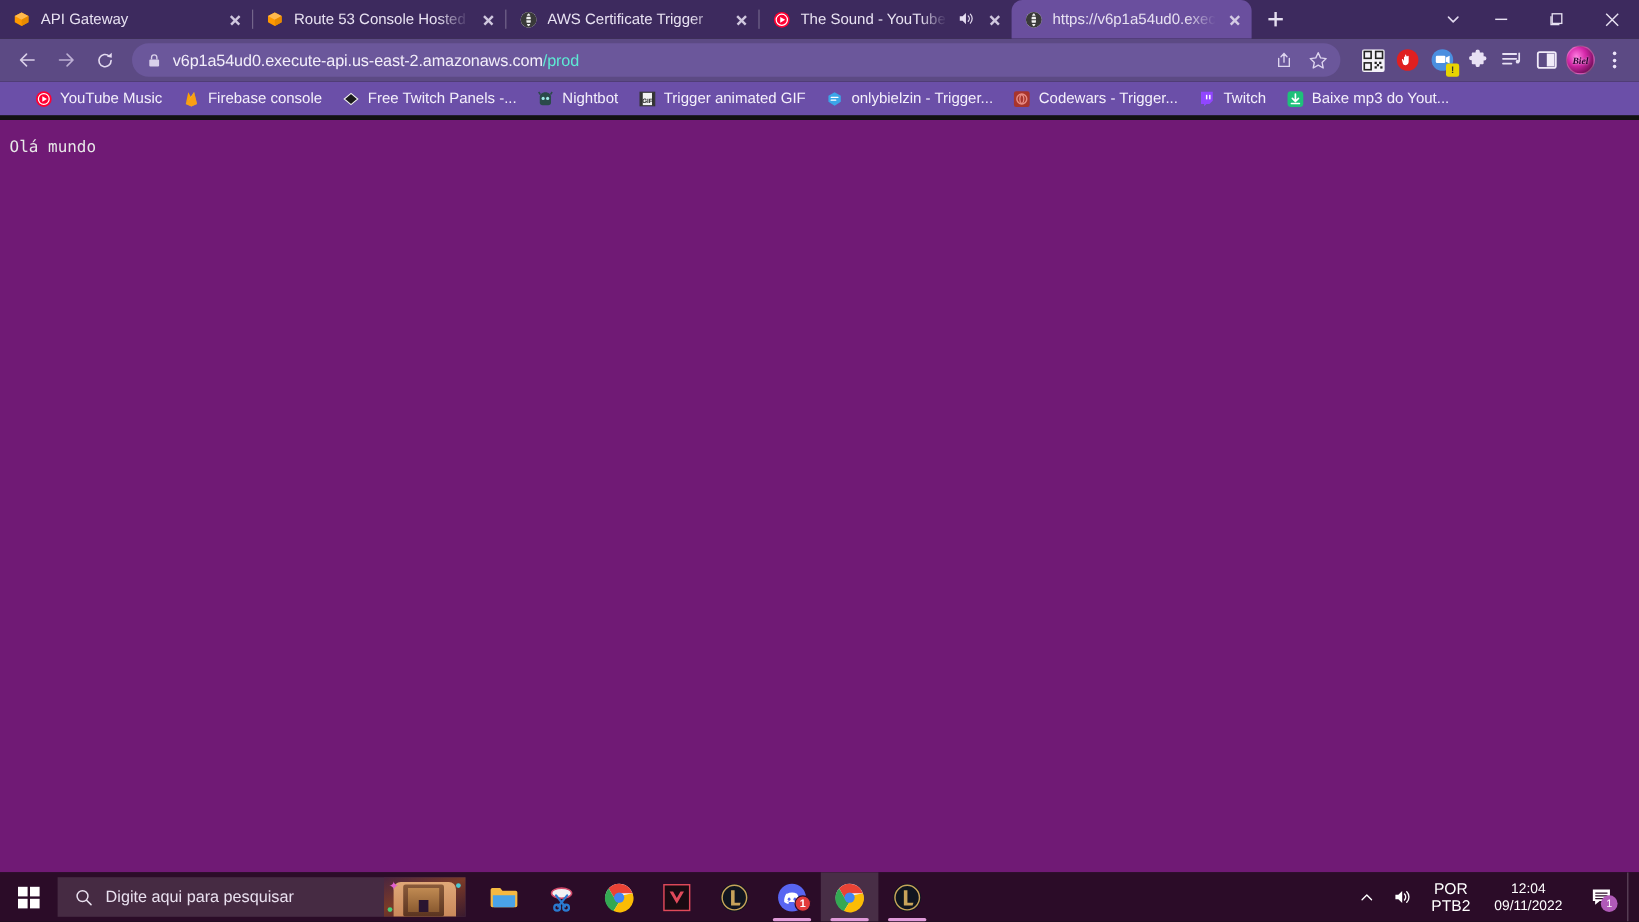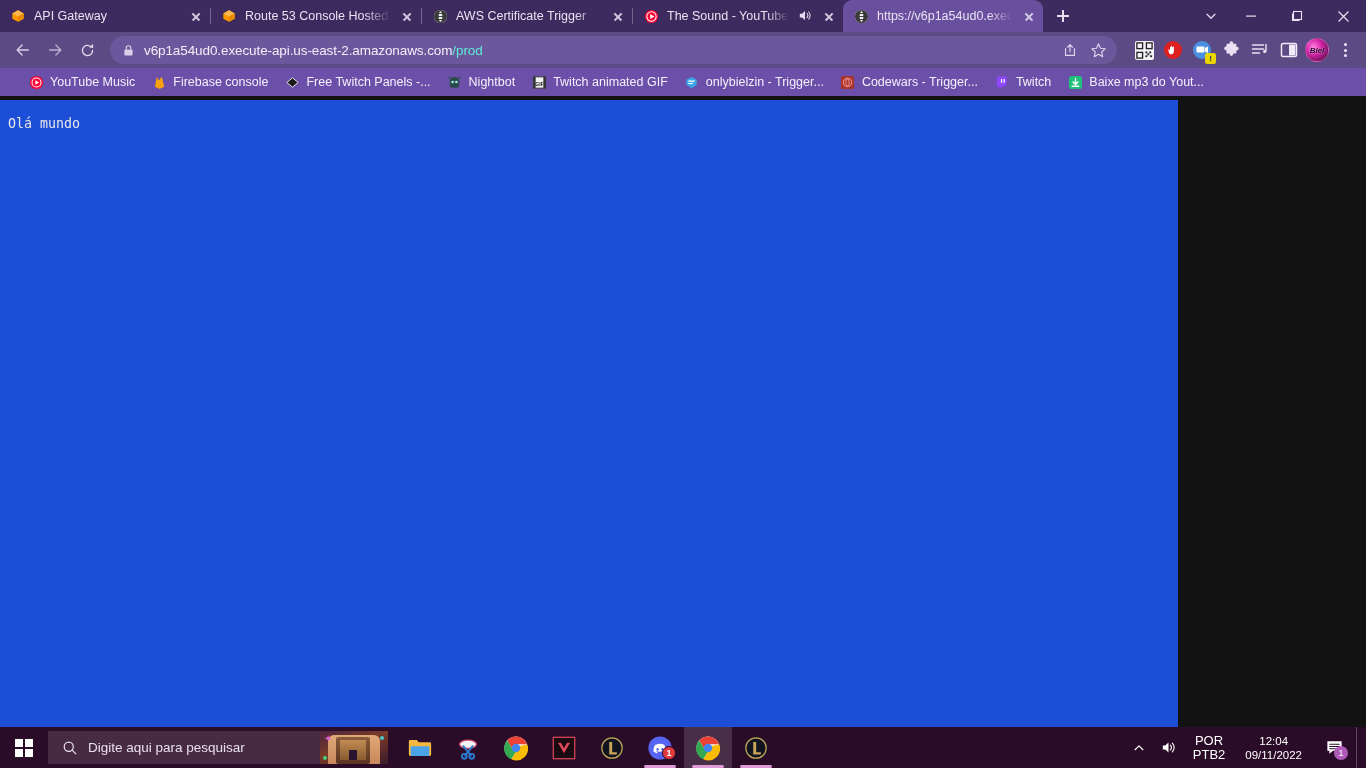--- a/index.html
+++ b/index.html
@@ -118,20 +118,21 @@
     display: flex; align-items: center; justify-content: center;
     line-height: 1;
   }
   .avatar {
     width: 24px; height: 24px; border-radius: 50%; flex: 0 0 24px;
     background: radial-gradient(circle at 35% 35%, #ff7ae0 0%, #d426a8 38%, #7a1060 75%, #2a0420 100%);
     display: flex; align-items: center; justify-content: center;
     font-size: 8px; font-style: italic; font-weight: bold;
     color: #2a0030; text-shadow: 0 0 2px rgba(255,255,255,.8);
     border: 1px solid rgba(255,255,255,.25);
+    font-family: Liberation Serif, serif;
   }
   .kebab { width: 26px; height: 26px; display:flex; flex-direction:column; align-items:center; justify-content:center; gap:2.6px; }
   .kebab i { width: 3px; height: 3px; border-radius: 50%; background: #eee6fa; display:block; }
 
   
   .bookmarks {
     height: 28px; width: 100%;
     background: #6b4fa8;
     display: flex; align-items: center;
     padding: 0 20px; gap: 0px;
@@ -142,22 +143,22 @@
     padding: 0 8px; height: 24px;
     color: #f4f0fb; font-size: 12.5px;
     border-radius: 4px; white-space: nowrap;
     flex: 0 0 auto;
   }
   .bm-ico { width: 16px; height: 16px; flex: 0 0 16px; display:flex; align-items:center; justify-content:center; }
 
   
   .page {
     position: absolute; left: 0; top: 100px;
-    width: 1178px; height: 627px;
-    background: #1d4ed8;
+    width: 1366px; height: 627px;
+    background: #701a75;
     overflow: hidden;
   }
   .page-text {
     color: #e8e8e8;
     font-family: "DejaVu Sans Mono", "Liberation Mono", monospace;
     font-size: 13.3px;
     padding: 16px 0 0 8px;
     white-space: pre;
   }
 
@@ -509,21 +510,21 @@
 
     <div class="bm">
       <span class="bm-ico">
         <svg width="15" height="15" viewBox="0 0 16 16">
             <rect x="1.5" y="2" width="13" height="12" fill="#f2f2f2" stroke="#333" stroke-width="1"></rect>
             <rect x="1.5" y="2" width="2.4" height="12" fill="#333"></rect>
             <rect x="12.1" y="2" width="2.4" height="12" fill="#333"></rect>
             <text x="8" y="11.4" font-size="5.6" text-anchor="middle" fill="#222" font-family="Liberation Sans, sans-serif" font-weight="bold">GIF</text>
           </svg>
       </span>
-      <span>Twitch animated GIF</span>
+      <span>Trigger animated GIF</span>
     </div>
 
     <div class="bm">
       <span class="bm-ico">
         <svg width="15" height="15" viewBox="0 0 16 16">
             <path d="M8 2l5.5 3v5.5L8 14 2.5 10.5V5z" fill="#3ba6e8"></path>
             <path d="M5 6.5h6M5 9h4" stroke="#fff" stroke-width="1.2" stroke-linecap="round"></path>
           </svg>
       </span>
       <span>onlybielzin - Trigger...</span>

